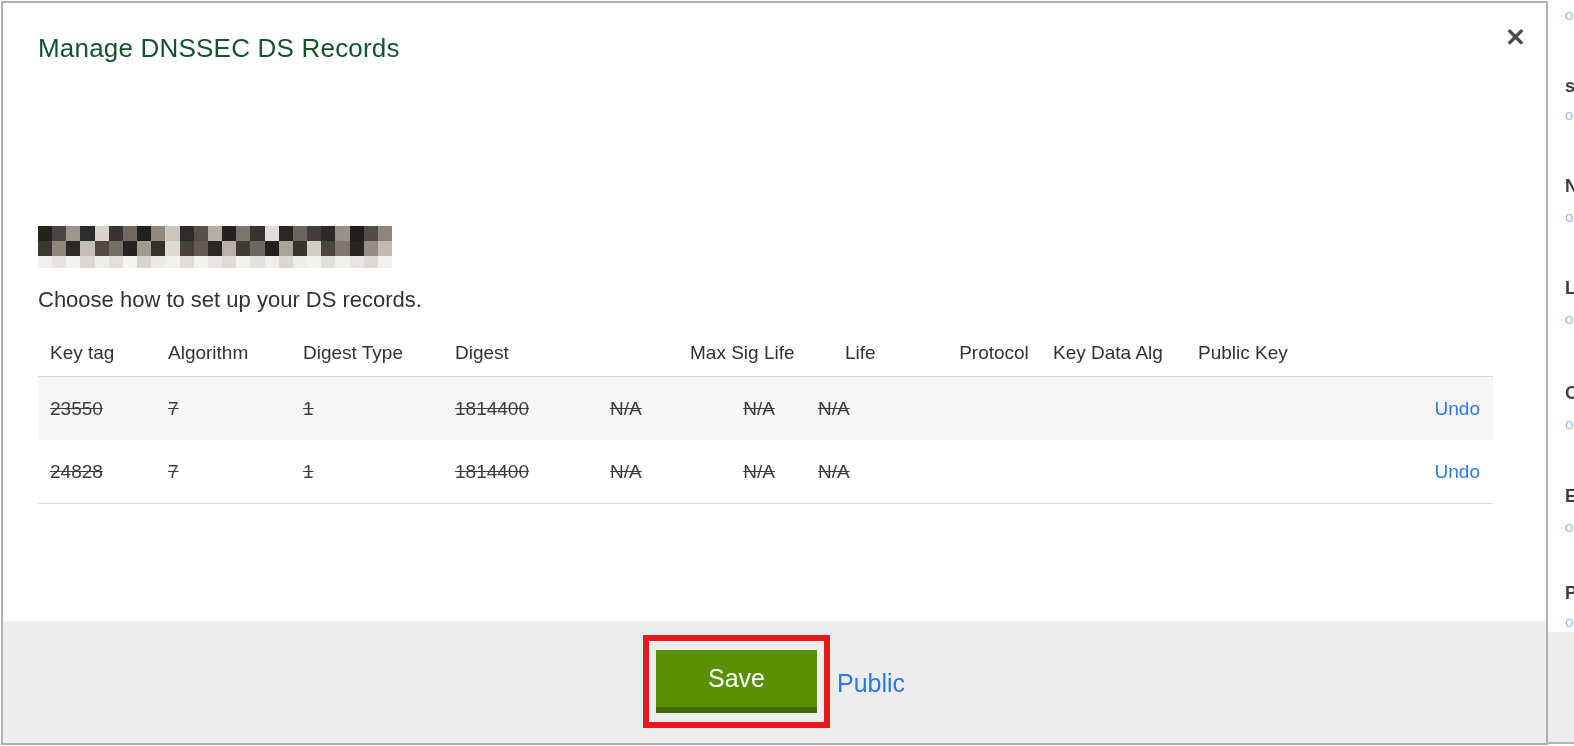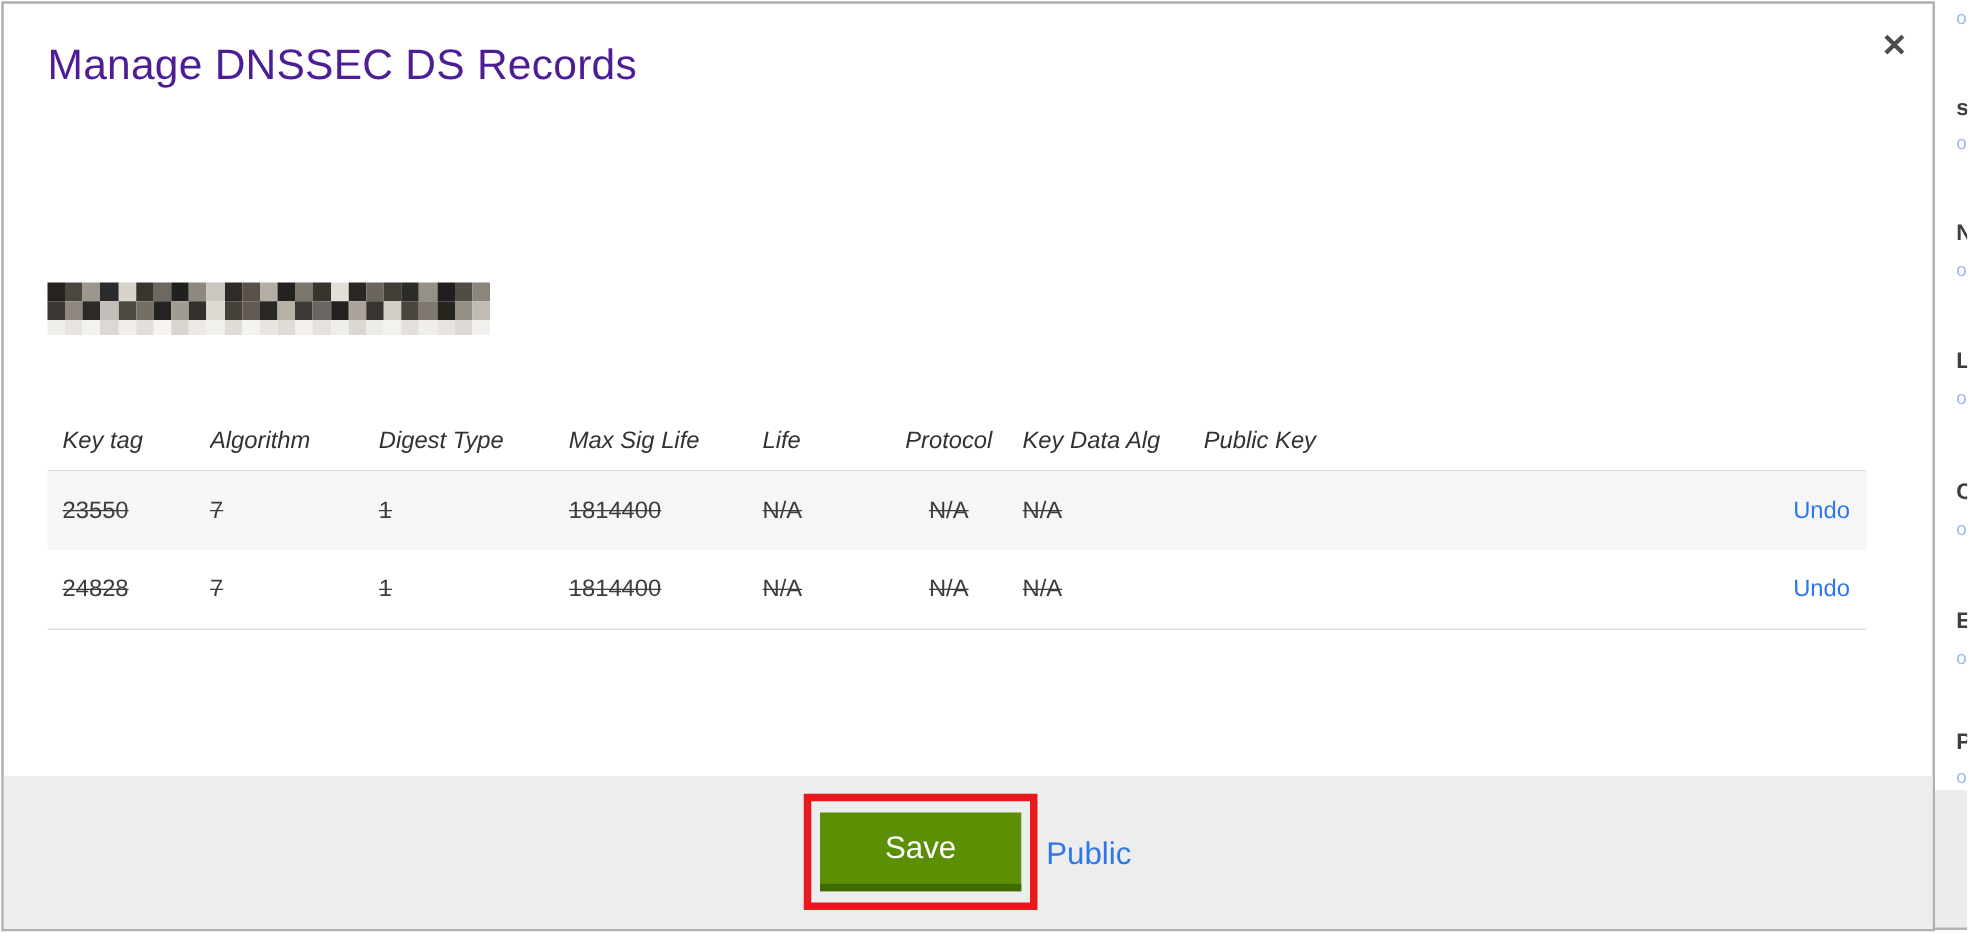--- a/index.html
+++ b/index.html
@@ -9,37 +9,37 @@
   
   .page-strip{position:absolute;top:0;right:0;width:26px;height:746px;background:#fff;overflow:hidden;}
   .frag{position:absolute;left:17px;white-space:nowrap;}
   .frag.bold{font-size:18px;font-weight:bold;color:#3e3e3e;}
   .frag.link{font-size:15px;color:#9db9ea;}
   .strip-footer{position:absolute;left:0;right:0;top:632px;bottom:2px;background:#edecec;border-bottom:2px solid #b5b5b5;}
 
   
   .modal{position:absolute;left:1px;top:1px;width:1543px;height:740px;background:#fff;
          border:2px solid #b0b0b0;}
-  .modal-title{position:absolute;left:35px;top:30px;margin:0;font-size:34px;font-weight:300;
-               color:#4c1d95;letter-spacing:0.2px;}
+  .modal-title{position:absolute;left:35px;top:30px;margin:0;font-size:26px;font-weight:300;
+               color:#14532d;letter-spacing:0.2px;}
   .close-btn{position:absolute;right:20px;top:22px;font-size:25px;font-weight:bold;color:#4c4c4c;
              cursor:pointer;line-height:1;}
 
   
   .redacted{position:absolute;left:35px;top:223px;width:354px;display:grid;
             grid-template-columns:repeat(25,1fr);}
   .redacted .px{height:15px;}
   .redacted .px.r3{height:12px;}
 
   .subtitle{position:absolute;left:35px;top:284px;font-size:22px;color:#333;}
 
   
   .ds-table{position:absolute;left:35px;top:327px;width:1455px;font-size:19px;color:#3c3c3c;}
   .thead,.trow{display:flex;align-items:center;}
-  .thead{height:46px;border-bottom:1px solid #d9d9d9;color:#323232;font-style:italic;}
+  .thead{height:46px;border-bottom:1px solid #d9d9d9;color:#323232;}
   .trow{height:63px;}
   .trow:nth-child(odd){background:var(--row-stripe,#f6f6f7);}
   .trow:last-child{border-bottom:1px solid #d9d9d9;}
   .cell{box-sizing:border-box;overflow:hidden;white-space:nowrap;}
   .c1{width:130px;padding-left:12px;}
   .c2{width:135px;}
   .c3{width:152px;}
   .c4{width:235px;}
   .c5{width:155px;}
   .c6{width:90px;}
@@ -163,26 +163,28 @@
         <div class="px r3" style="background: rgb(219, 215, 209);"></div>
         <div class="px r3" style="background: rgb(238, 236, 232);"></div>
         <div class="px r3" style="background: rgb(244, 242, 239);"></div>
         <div class="px r3" style="background: rgb(227, 224, 219);"></div>
         <div class="px r3" style="background: rgb(241, 239, 235);"></div>
         <div class="px r3" style="background: rgb(232, 229, 224);"></div>
         <div class="px r3" style="background: rgb(221, 217, 211);"></div>
         <div class="px r3" style="background: rgb(242, 240, 236);"></div>
       </div>
 
+    <div class="subtitle">Choose how to set up your DS records.</div>
 
     <div class="ds-table">
       <div class="thead">
           <div class="cell c1">Key tag</div>
           <div class="cell c2">Algorithm</div>
           <div class="cell c3">Digest Type</div>
+          <div class="cell c4">Digest</div>
           <div class="cell c5">Max Sig Life</div>
           <div class="cell c6">Life</div>
           <div class="cell c7">Protocol</div>
           <div class="cell c8">Key Data Alg</div>
           <div class="cell c9">Public Key</div>
           <div class="cell c10"></div>
         </div>
       <div>
           <div class="trow">
             <div class="cell c1 struck">23550</div>

